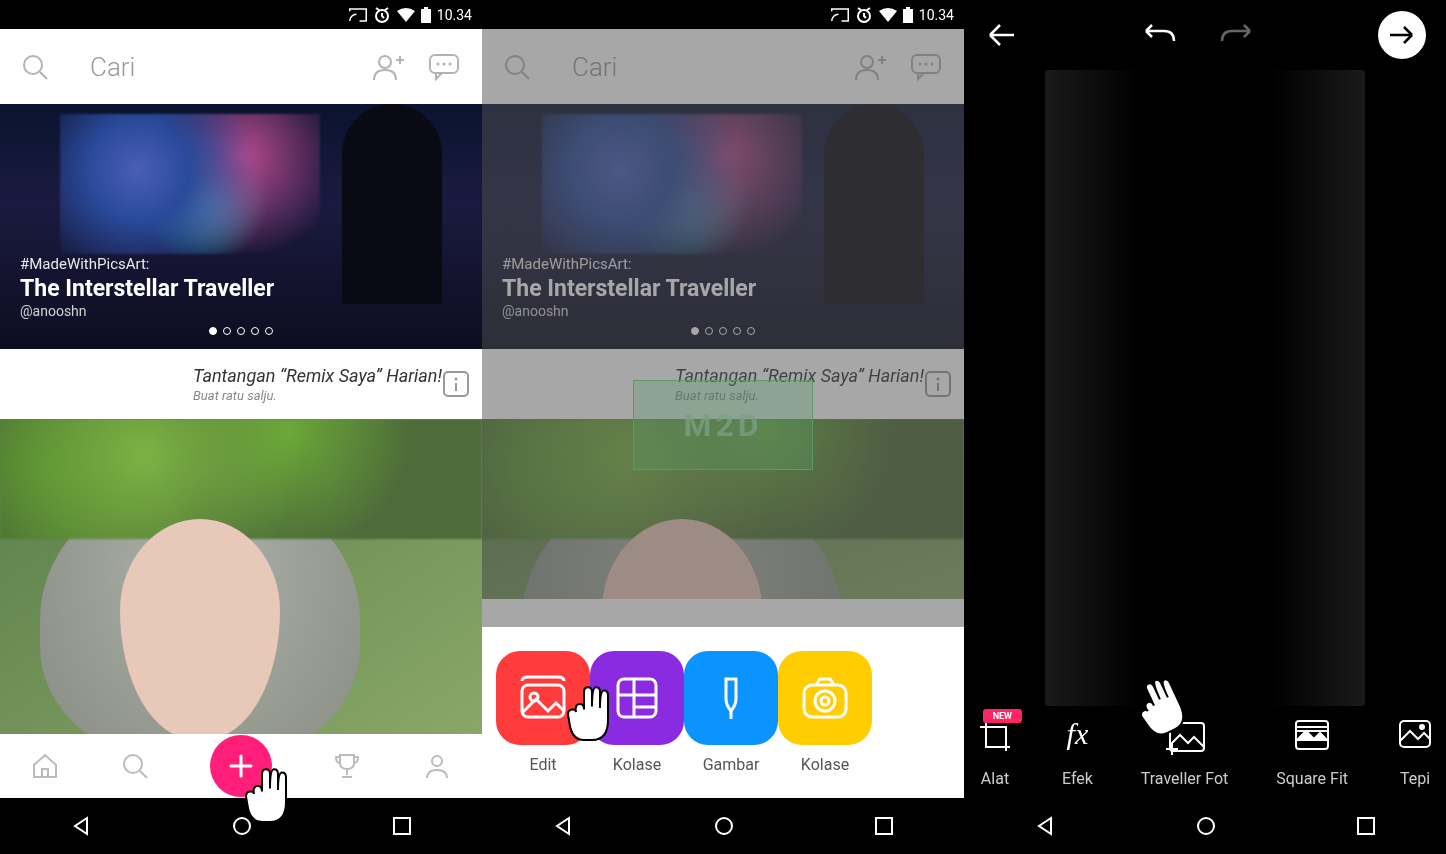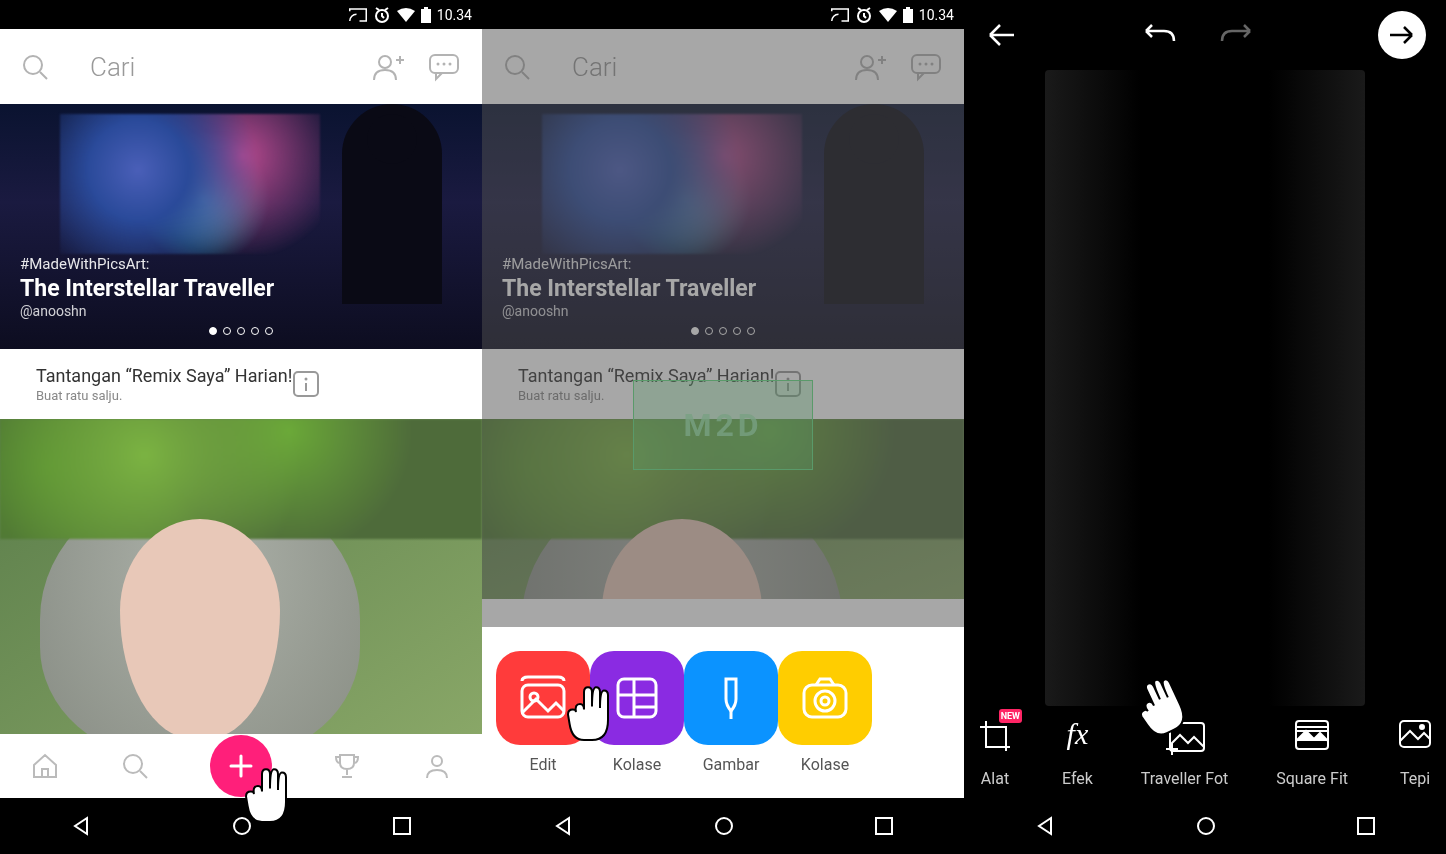--- a/index.html
+++ b/index.html
@@ -24,21 +24,21 @@
 .banner .silhouette::before { content: ""; position: absolute; top: 10px; left: 25px; width: 50px; height: 50px; background: #0a0a15; border-radius: 50%; }
 .banner-text { position: absolute; bottom: 30px; left: 20px; color: #fff; }
 .banner-text .tag { font-size: 15px; opacity: .9; }
 .banner-text .title { font-size: 23px; font-weight: 700; margin-top: 2px; }
 .banner-text .author { font-size: 14px; opacity: .8; margin-top: 1px; }
 .dots { position: absolute; bottom: 10px; left: 0; right: 0; text-align: center; }
 .dots span { display: inline-block; width: 8px; height: 8px; border: 1px solid #fff; border-radius: 50%; margin: 0 3px; }
 .dots span.active { background: #fff; }
 
 
-.challenge { height: 70px; background: #fff; display: flex; align-items: center; padding: 0 36px; justify-content: flex-start; }
+.challenge { height: 70px; background: #fff; display: flex; align-items: center; padding: 0 12px; justify-content: flex-end; font-style: italic; }
 .challenge .ctext .ctitle { font-size: 18px; color: #333; }
 .challenge .ctext .csub { font-size: 13px; color: #888; margin-top: 2px; }
 .challenge .info-ico { color: #999; }
 
 
 .photo { height: 330px; background: linear-gradient(to bottom right, #5a7d4a, #8aa868); position: relative; overflow: hidden; }
 .photo .leaves { position: absolute; top: 0; left: 0; right: 0; height: 120px; background: radial-gradient(circle at 30% 30%, #7bb342, transparent 45%), radial-gradient(circle at 60% 10%, #6aa838, transparent 40%), radial-gradient(circle at 10% 40%, #558b2f, transparent 35%), #4e6b3a; filter: blur(1px); }
 .photo .face { position: absolute; top: 100px; left: 120px; width: 160px; height: 220px; background: #e8c8b8; border-radius: 60% 60% 55% 55% / 50% 50% 70% 70%; }
 .photo .hair { position: absolute; top: 60px; left: 40px; width: 320px; height: 280px; background: radial-gradient(ellipse at 50% 30%, #b8b8b8, #8a8a8a); border-radius: 50% 50% 40% 40%; opacity: .85; }
 
@@ -64,21 +64,21 @@
 .phone3 { background: #000; }
 .editor-top { height: 70px; display: flex; align-items: center; justify-content: space-between; padding: 0 20px; }
 .editor-top .grp { display: flex; gap: 40px; align-items: center; }
 .editor-top .circbtn { width: 48px; height: 48px; background: #fff; border-radius: 50%; display: flex; align-items: center; justify-content: center; }
 .canvas-area { position: relative; height: 636px; display: flex; align-items: center; justify-content: center; }
 .canvas-slab { width: 320px; height: 636px; background: linear-gradient(to right, #1a1a1a, #000 30%, #000 70%, #1a1a1a); border-radius: 4px; }
 .editor-tools { position: absolute; bottom: 56px; left: 0; right: 0; height: 92px; background: #000; display: flex; align-items: center; justify-content: space-between; padding: 0 12px; }
 .tool { text-align: center; position: relative; }
 .tool .tl { font-size: 16px; color: #ccc; margin-top: 8px; white-space: nowrap; }
 .tool .ticon { height: 44px; display: flex; justify-content: center; }
-.new-badge { position: absolute; top: -8px; right: -8px; background: #ff2565; color: #fff; font-size: 9px; font-weight: 700; padding: 2px 2px; border-radius: 3px; }
+.new-badge { position: absolute; top: -8px; right: -8px; background: #ff2565; color: #fff; font-size: 9px; font-weight: 700; padding: 2px 10px; border-radius: 3px; }
 .fx { font-family: Georgia, serif; font-style: italic; font-size: 30px; color: #fff; }
 </style>
 </head>
 <body>
 
 <div class="triptych">
 
 <div class="phone phone1">
   <div class="status-bar">
     <svg width="18" height="16" viewBox="0 0 24 20" fill="none" stroke="#fff" stroke-width="2">

